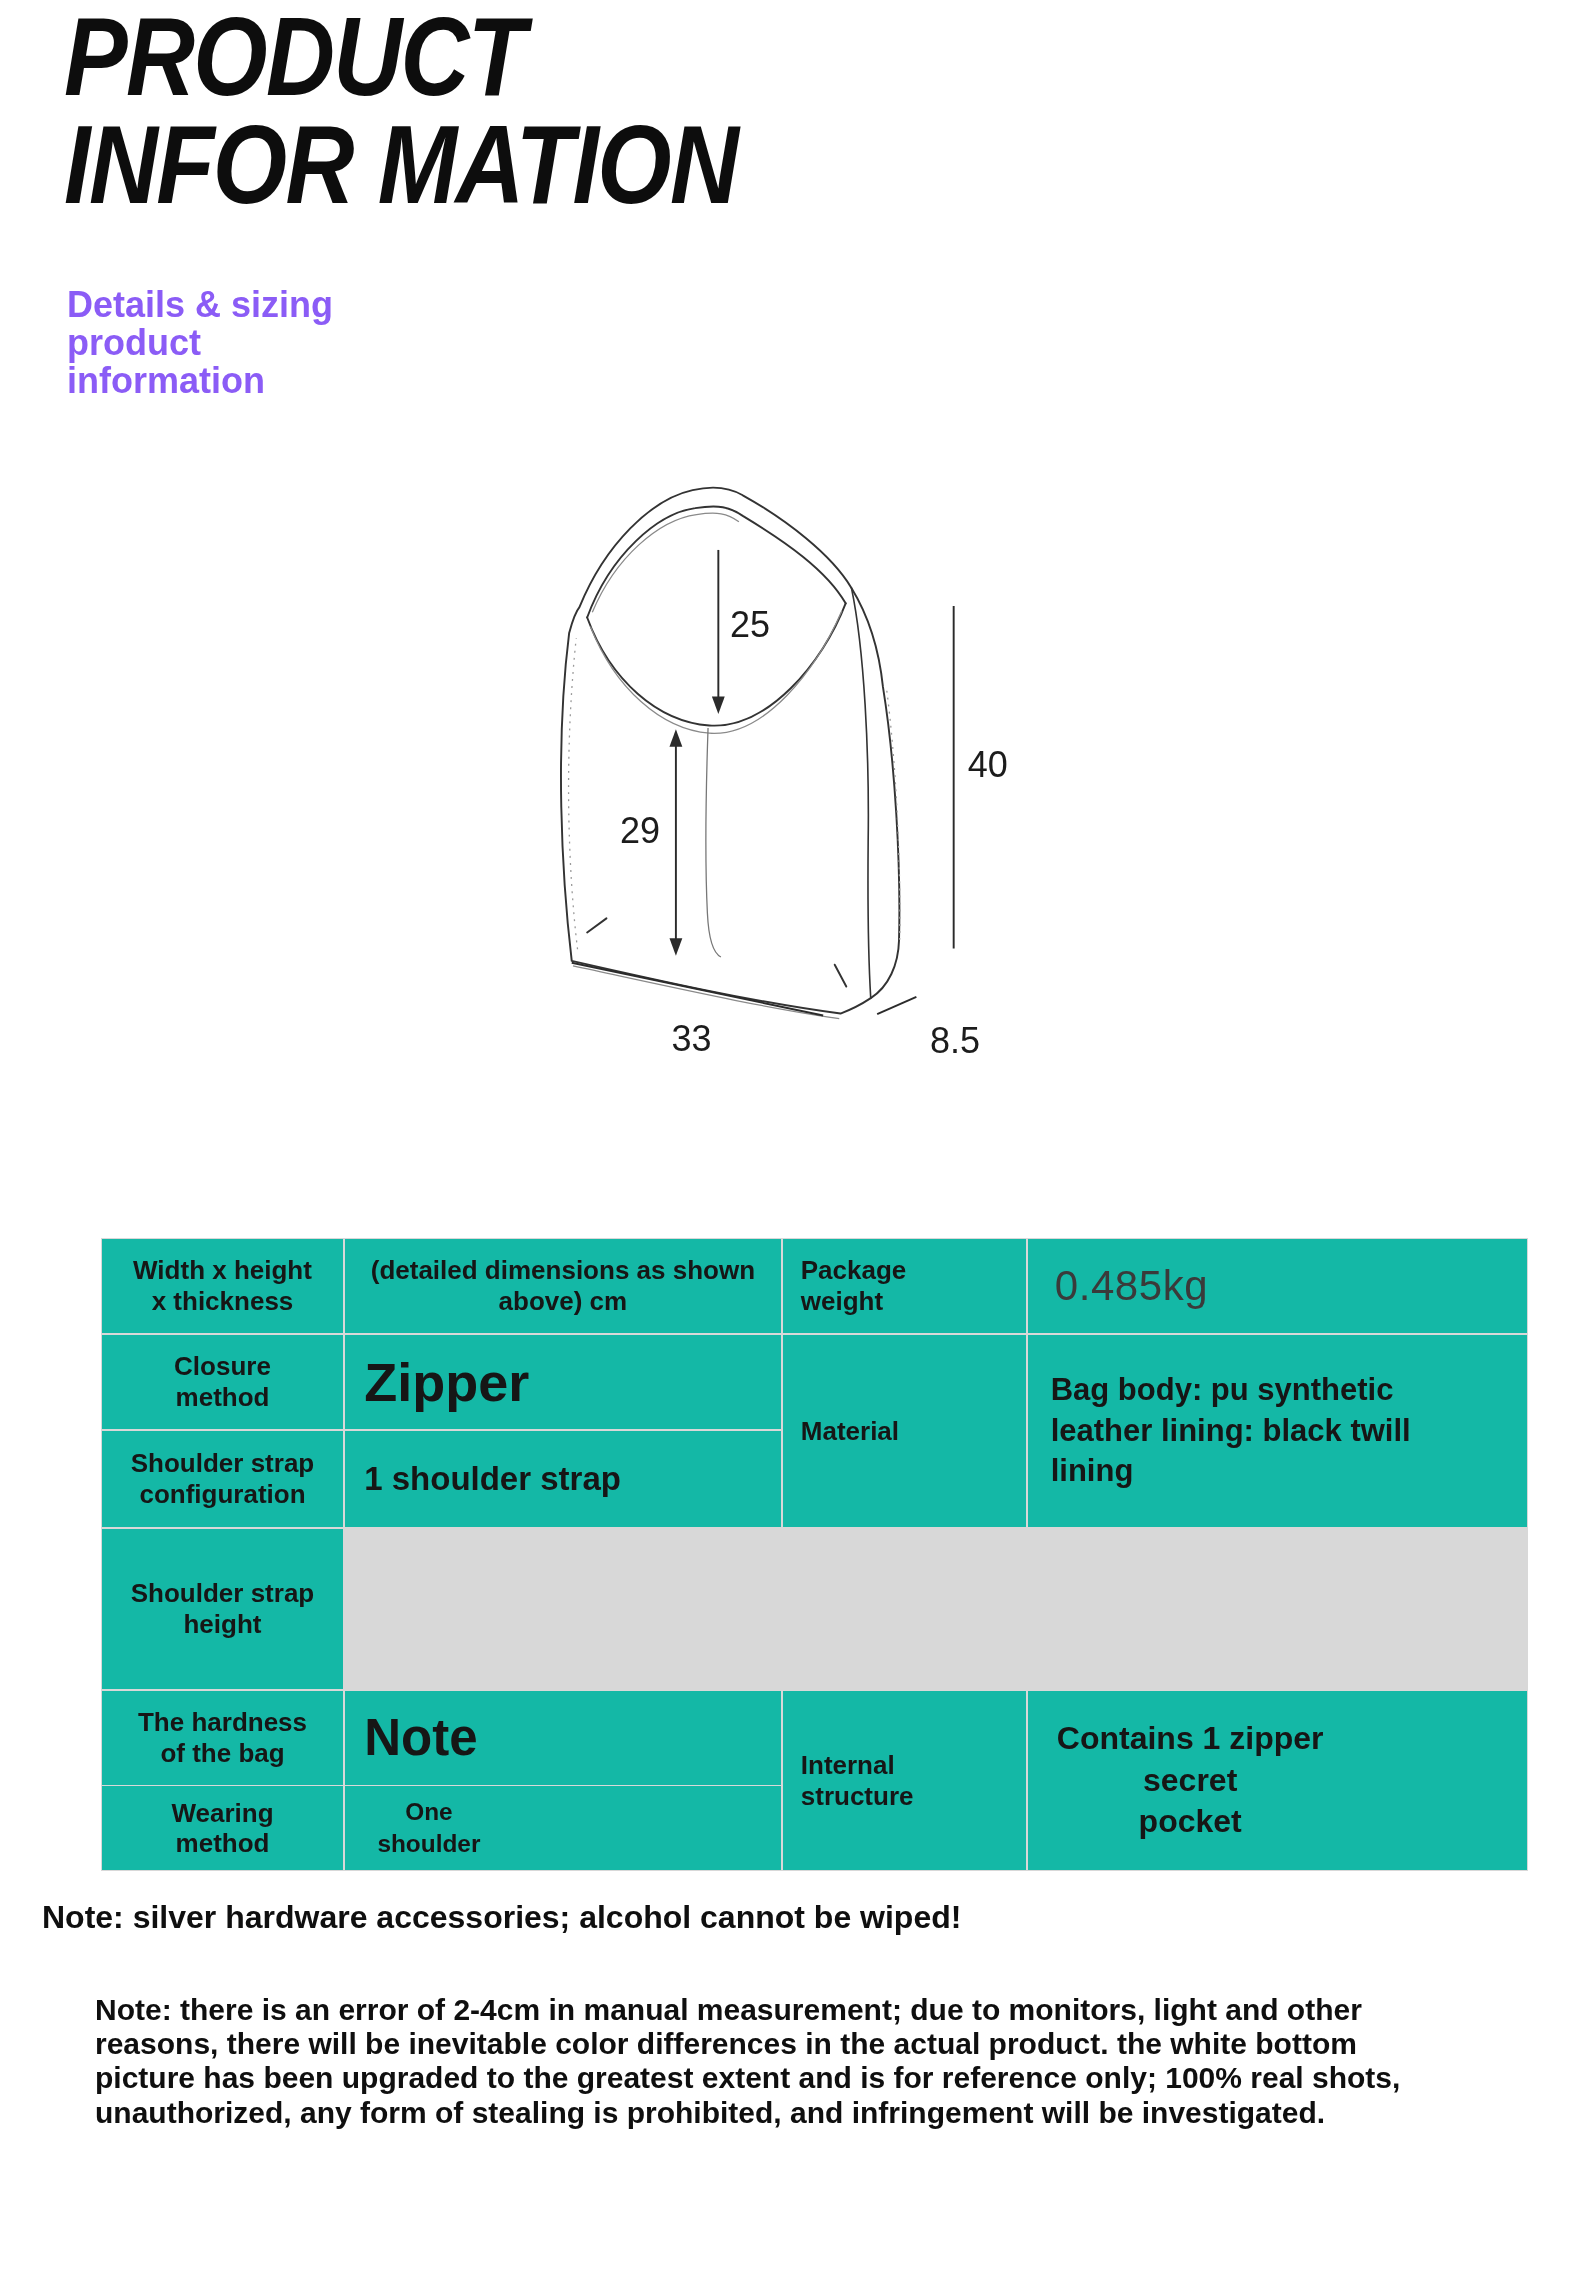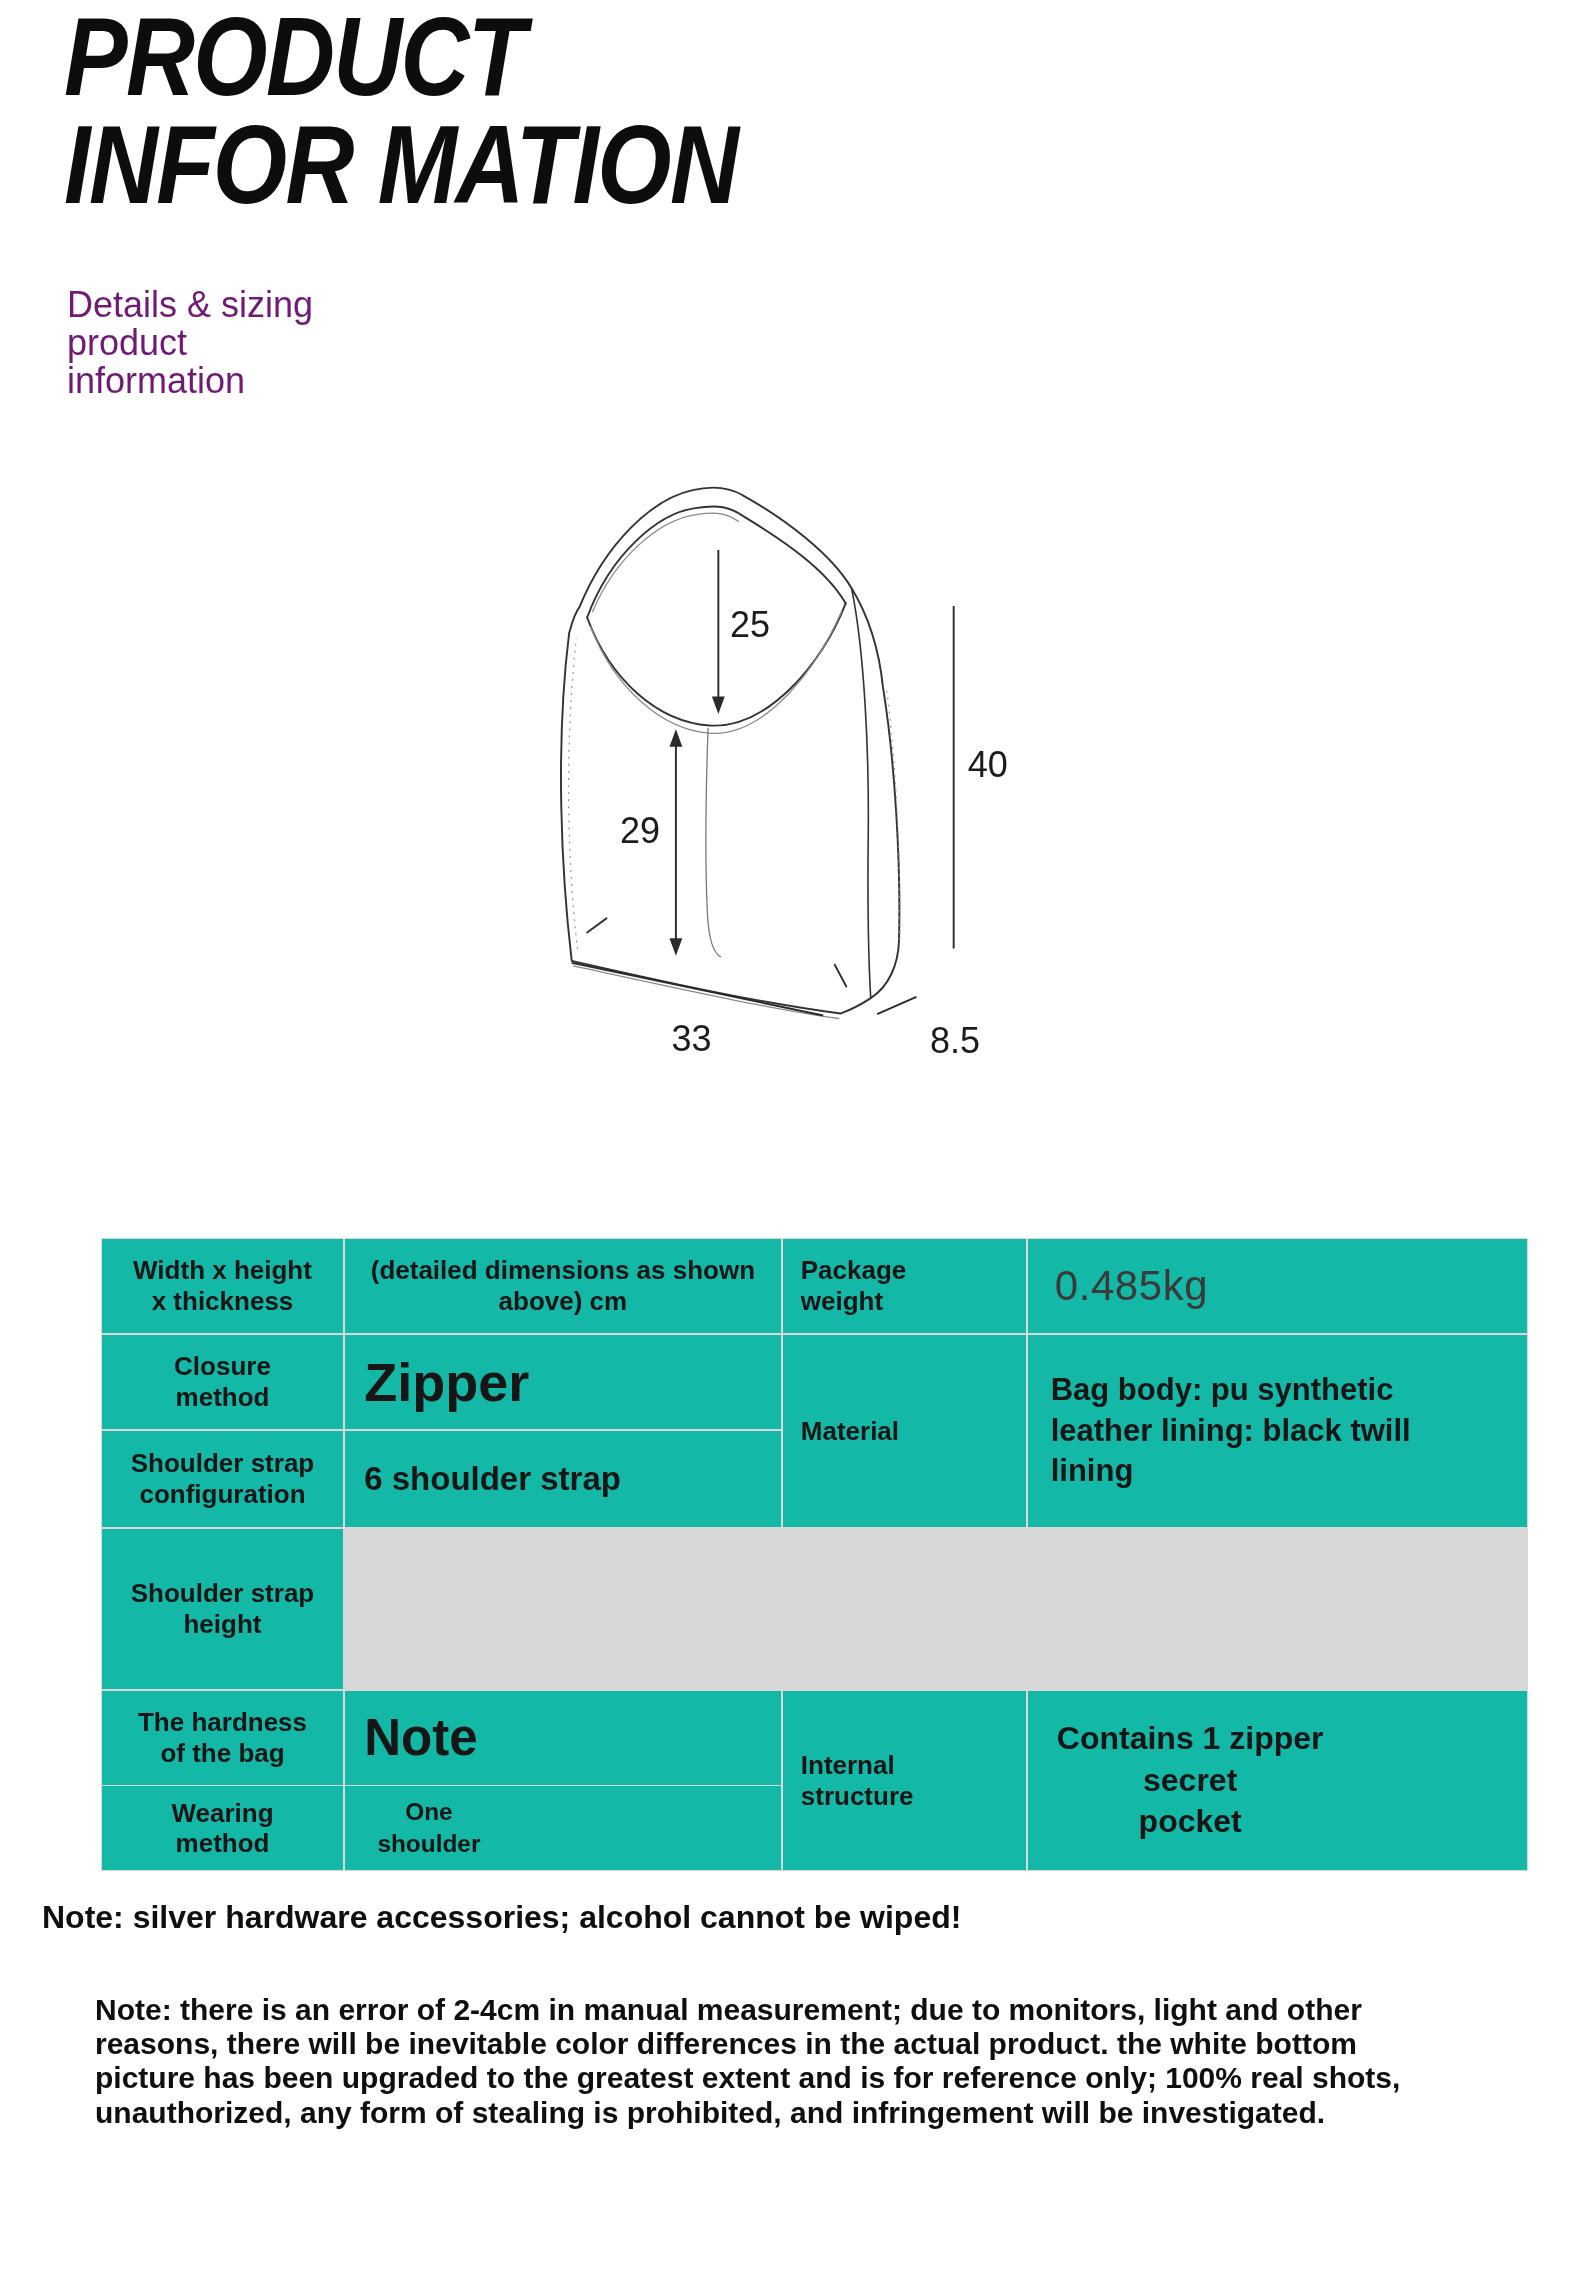--- a/index.html
+++ b/index.html
@@ -8,21 +8,21 @@
     font-family:"Liberation Sans", sans-serif; color:#141414; overflow:hidden;
   }
   .title {
     position:absolute; left:64px; top:3.9px;
     font-style:italic; font-weight:bold; font-size:111px; line-height:0.97;
     letter-spacing:-1.9px; color:#0d0d0d;
     transform:scaleX(0.86); transform-origin:left top; white-space:nowrap;
   }
   .subtitle {
     position:absolute; left:67px; top:286px;
-    font-weight:normal; font-size:36px; line-height:1.06; color:#701a75;
+    font-weight:bold; font-size:36px; line-height:1.06; color:#8b5cf6;
   }
   .diagram { position:absolute; left:515px; top:476px; }
   .diagram text {
     font-family:"Liberation Sans", sans-serif; font-size:56px; font-weight:400; fill:#1c1c1c;
   }
   .spec-table {
     position:absolute; left:101px; top:1238px;
     display:grid;
     grid-template-columns:241px 436px 243px 499px;
     grid-template-rows:94px 94px 96px 160px 94px 84px;
@@ -104,21 +104,21 @@
     <div class="cell center lbl" style="grid-column:2;grid-row:1">(detailed dimensions as shown<br>above) cm</div>
     <div class="cell lbl lbl-left" style="grid-column:3;grid-row:1">Package<br>weight</div>
     <div class="cell v-weight" style="grid-column:4;grid-row:1">0.485kg</div>
 
     <div class="cell center lbl" style="grid-column:1;grid-row:2">Closure<br>method</div>
     <div class="cell v-zipper" style="grid-column:2;grid-row:2">Zipper</div>
     <div class="cell lbl lbl-left" style="grid-column:3;grid-row:2/4">Material</div>
     <div class="cell v-material" style="grid-column:4;grid-row:2/4">Bag body: pu synthetic<br>leather lining: black twill<br>lining</div>
 
     <div class="cell center lbl" style="grid-column:1;grid-row:3">Shoulder strap<br>configuration</div>
-    <div class="cell v-strap1" style="grid-column:2;grid-row:3">6 shoulder strap</div>
+    <div class="cell v-strap1" style="grid-column:2;grid-row:3">1 shoulder strap</div>
 
     <div class="cell center lbl" style="grid-column:1;grid-row:4">Shoulder strap<br>height</div>
 
     <div class="cell center lbl" style="grid-column:1;grid-row:5">The hardness<br>of the bag</div>
     <div class="cell v-soft" style="grid-column:2;grid-row:5">Note</div>
     <div class="cell lbl lbl-left" style="grid-column:3;grid-row:5/7">Internal<br>structure</div>
     <div class="cell v-contains" style="grid-column:4;grid-row:5/7">Contains 1 zipper secret<br>pocket</div>
 
     <div class="cell center lbl" style="grid-column:1;grid-row:6">Wearing<br>method</div>
     <div class="cell" style="grid-column:2;grid-row:6">

